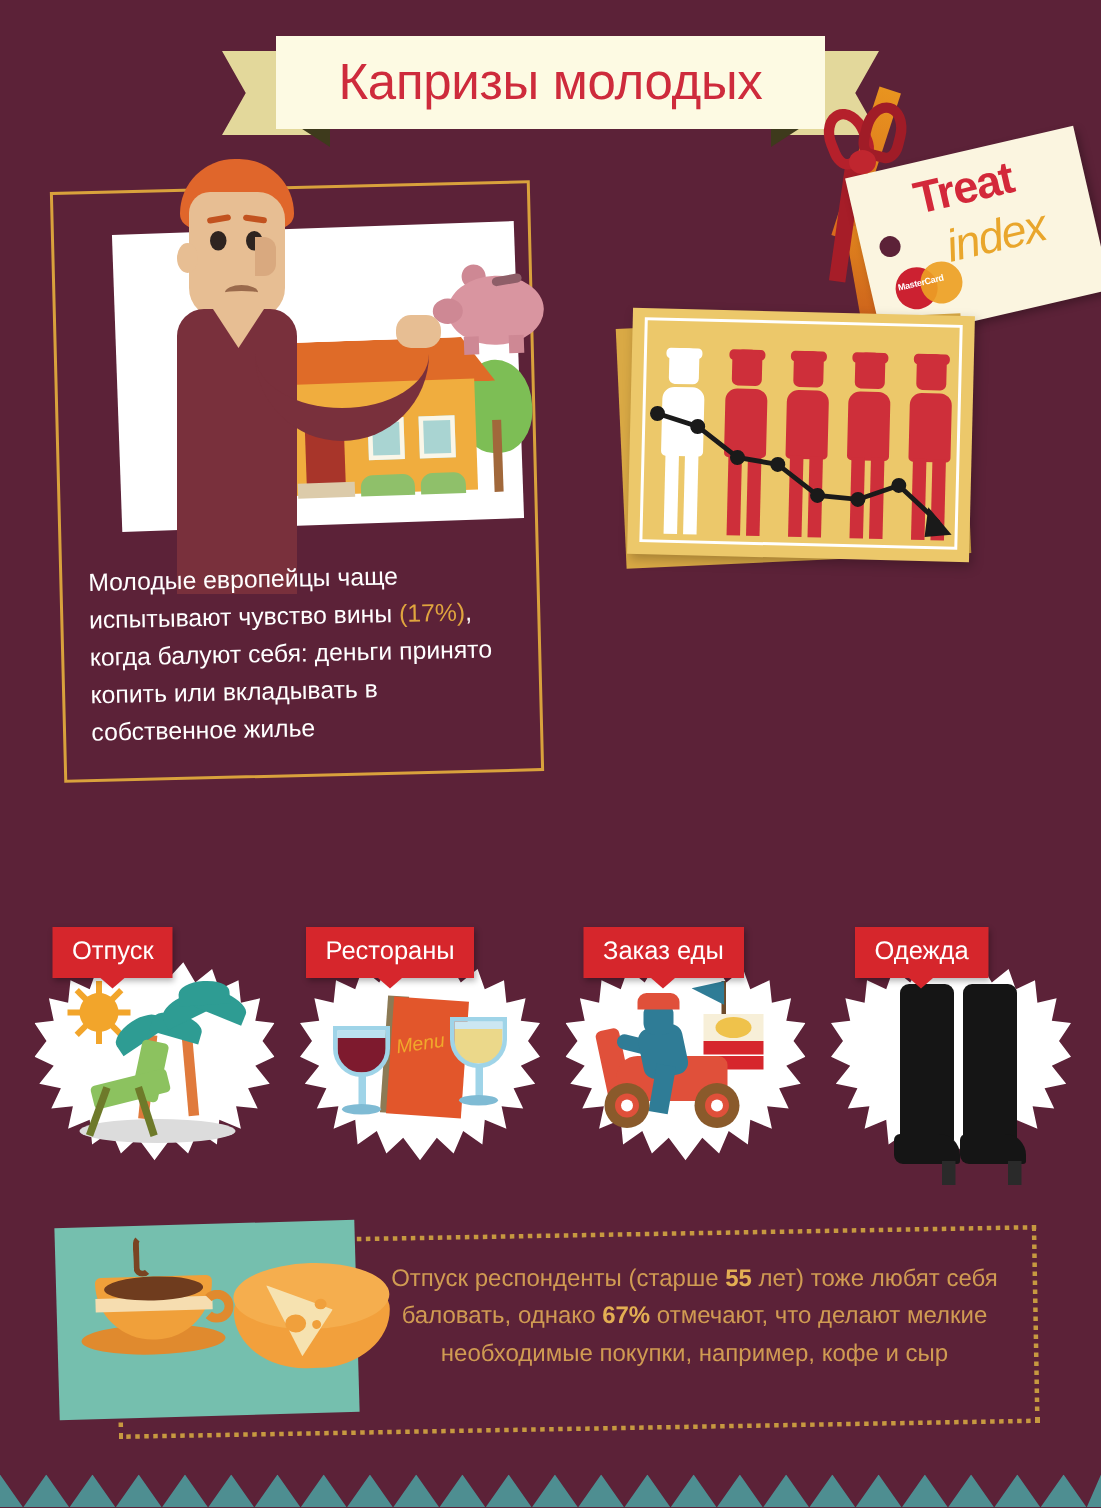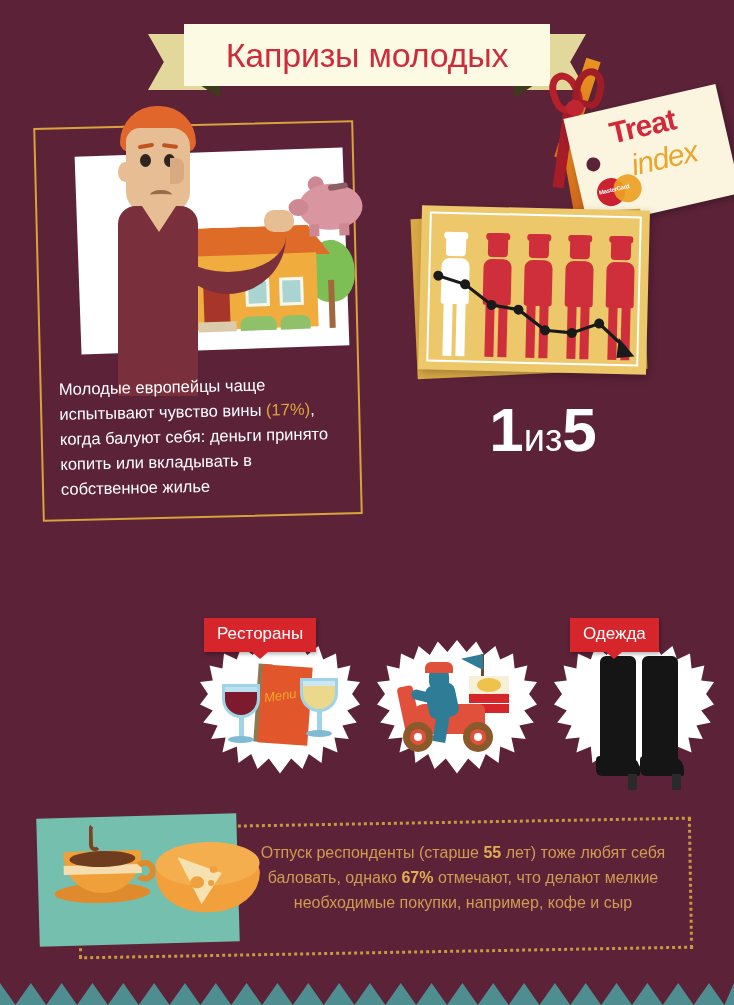--- a/index.html
+++ b/index.html
@@ -503,24 +503,46 @@
         <circle cx="99" cy="102" r="5"></circle>
         <circle cx="126" cy="122" r="5"></circle>
         <circle cx="153" cy="124" r="5"></circle>
         <circle cx="180" cy="114" r="5"></circle>
       </g>
       <polygon id="chart-arrow" fill="#1A1A1A" points="200,128 216,146 198,148"></polygon>
     </svg>
   </div>
 
   <div id="ratio-wrap">
-    <div id="ratio-big"><span>1</span><span class="small-word">из</span><span>5</span></div>
-  </div>
-
-
+  </div>
+
+
+  <div class="cat c0">
+    <div class="burst"></div>
+    <div class="cat-art">
+      <div id="sand"></div>
+      <div class="sun-ray" style="transform:rotate(0deg);"></div>
+      <div class="sun-ray" style="transform:rotate(45deg);"></div>
+      <div class="sun-ray" style="transform:rotate(90deg);"></div>
+      <div class="sun-ray" style="transform:rotate(135deg);"></div>
+      <div id="sun"></div>
+      <div id="palm1-trunk"></div>
+      <div id="palm2-trunk"></div>
+      <div class="frond" style="left:52px;top:40px;transform:rotate(-34deg);"></div>
+      <div class="frond" style="left:78px;top:36px;transform:rotate(16deg);"></div>
+      <div class="frond" style="left:84px;top:24px;transform:rotate(-26deg);"></div>
+      <div class="frond" style="left:108px;top:22px;transform:rotate(22deg);"></div>
+      <div class="frond" style="left:96px;top:14px;transform:rotate(-4deg);"></div>
+      <div id="chair-back"></div>
+      <div id="chair-seat"></div>
+      <div class="chair-leg" style="left:40px;top:84px;transform:rotate(20deg);"></div>
+      <div class="chair-leg" style="left:72px;top:84px;transform:rotate(-18deg);"></div>
+    </div>
+    <div class="cat-banner" style="left:22px;">Отпуск</div>
+  </div>
 
   <div class="cat c1">
     <div class="burst"></div>
     <div class="cat-art">
       <div id="menu-card2"></div>
       <div id="menu-card"></div>
       <span id="menu-word">Menu</span>
       <div class="stem" style="left:39px;top:76px;"></div>
       <div class="foot" style="left:28px;top:96px;"></div>
       <div class="glass red"></div>
@@ -549,20 +571,21 @@
       <div id="rider-cap"></div>
       <div class="wheel" style="left:26px;">
           <div class="hub"></div>
           <div class="hub2"></div>
         </div>
       <div class="wheel" style="left:86px;">
           <div class="hub"></div>
           <div class="hub2"></div>
         </div>
     </div>
+    <div class="cat-banner" style="left:22px;">Заказ еды</div>
   </div>
 
   <div class="cat c3">
     <div class="burst"></div>
     <div class="cat-art">
       <div class="boot left">
         <div class="boot-foot" style="left:-4px;"></div>
         <div class="boot-heel" style="left:28px;"></div>
       </div>
       <div class="boot right">

